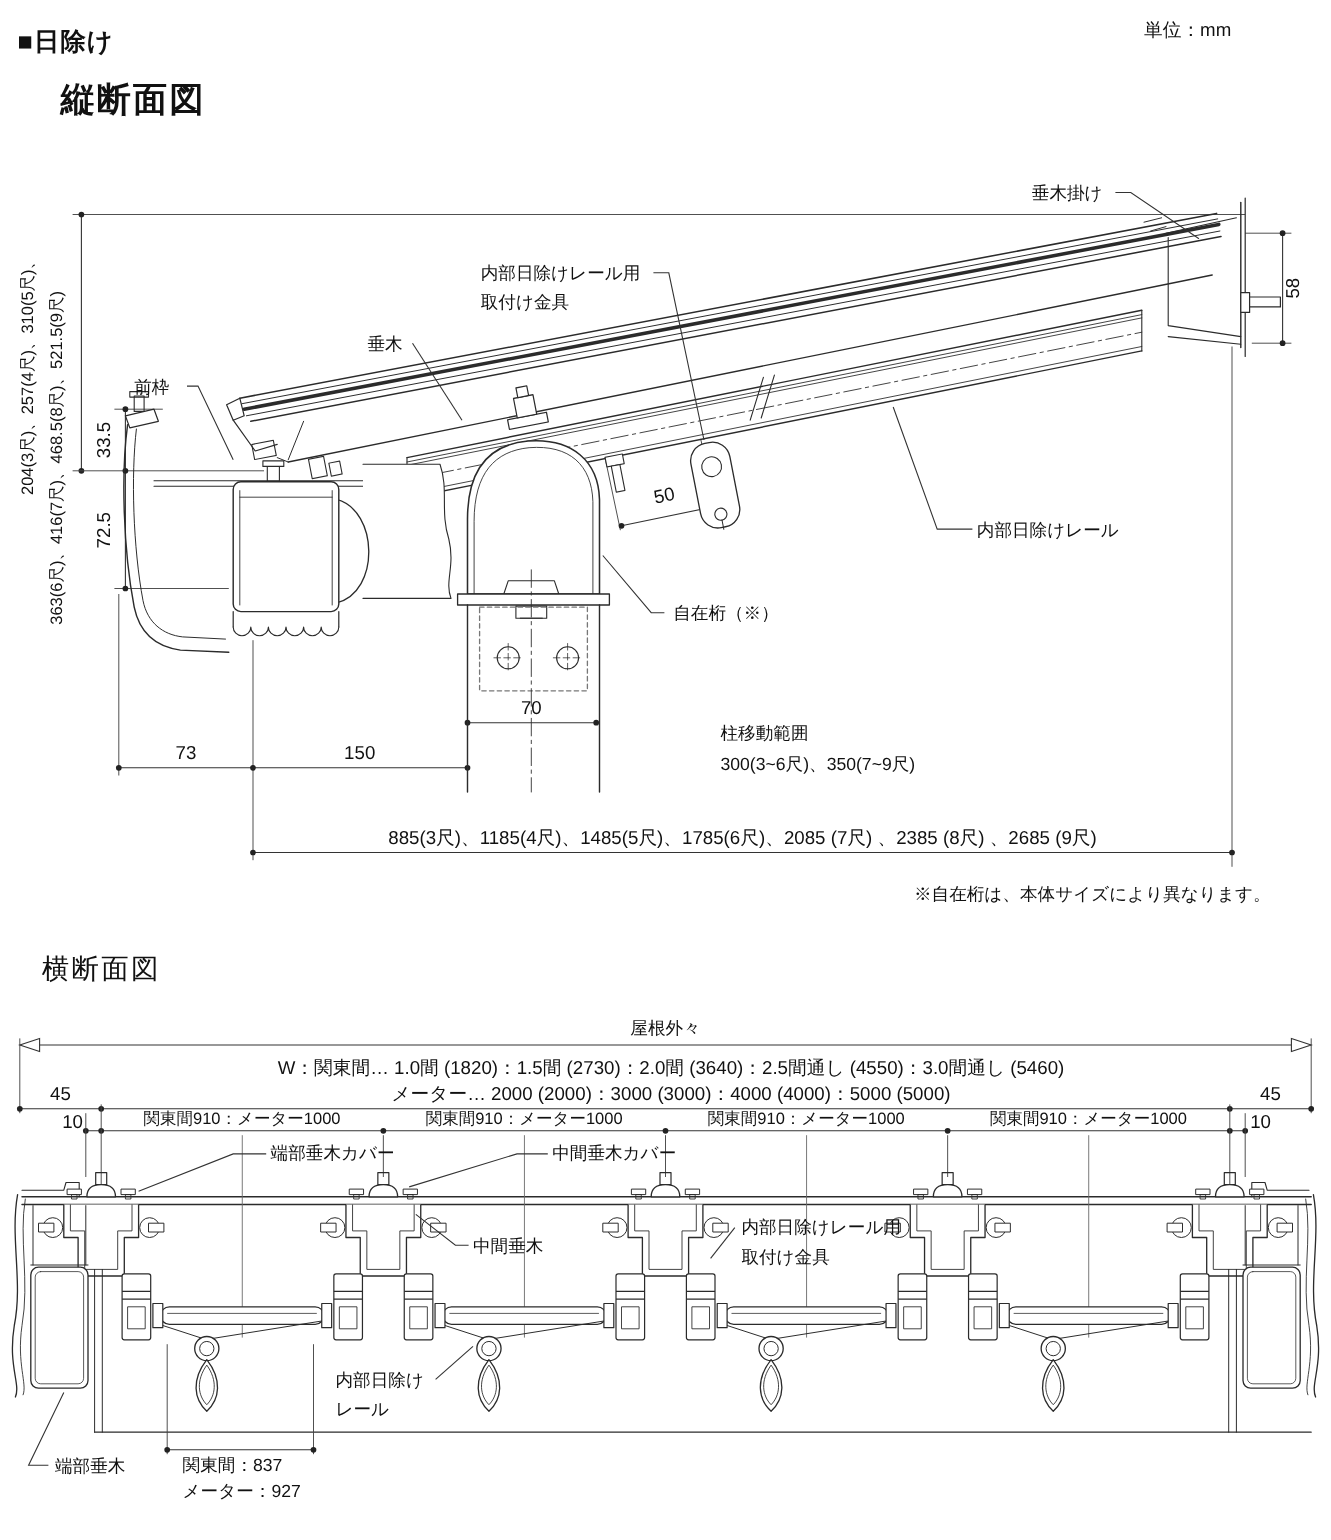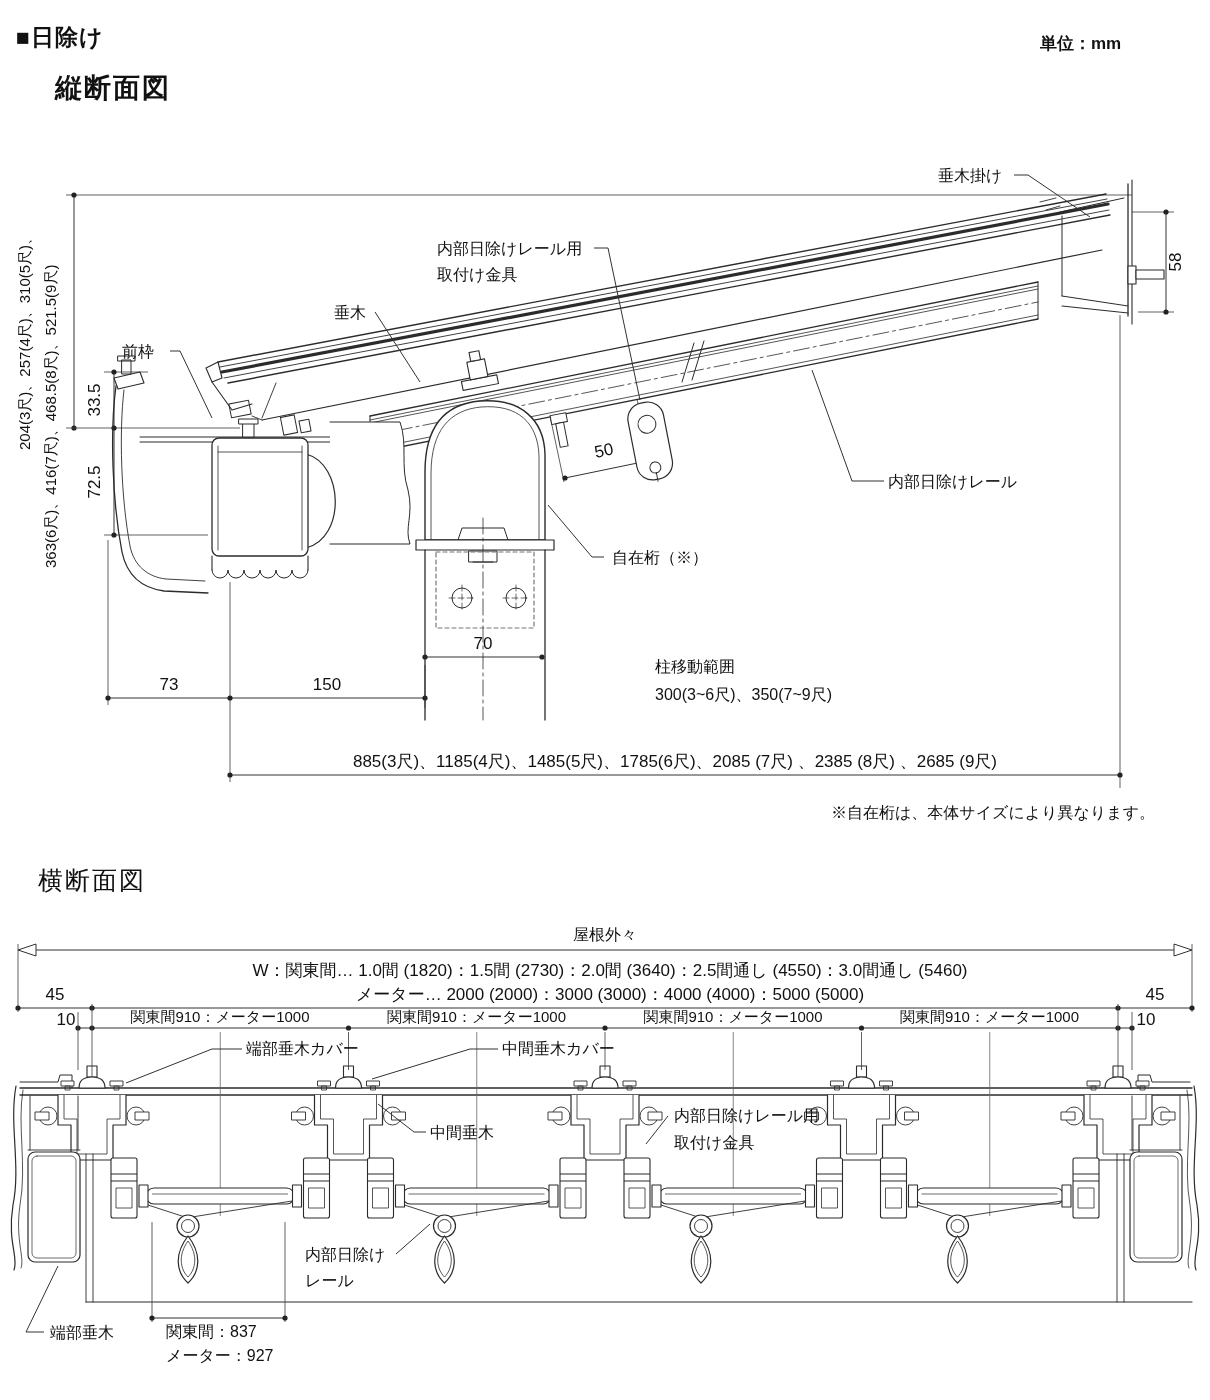--- a/index.html
+++ b/index.html
@@ -1,20 +1,20 @@
 <!DOCTYPE html>
 <html><head>
 <meta charset="utf-8">
 <style>
   html,body{margin:0;padding:0;background:#fff;}
   .page{position:relative;width:1210px;height:1400px;background:#fff;overflow:hidden;
         font-family:"Liberation Sans",sans-serif;color:#111;}
   .hd-main{position:absolute;left:16px;top:22px;font-size:23px;font-weight:bold;letter-spacing:1px;}
-  .hd-sub1{position:absolute;left:55px;top:70px;font-size:27px;font-weight:bold;letter-spacing:2px;}
-  .hd-unit{position:absolute;left:1040px;top:16px;font-size:17px;font-weight:bold;margin-top:16px;}
+  .hd-sub1{position:absolute;left:55px;top:70px;font-size:31px;font-weight:bold;letter-spacing:2px;}
+  .hd-unit{position:absolute;left:1040px;top:16px;font-size:17px;font-weight:normal;}
   .hd-sub2{position:absolute;left:38px;top:864px;font-size:25px;font-weight:normal;letter-spacing:2px;}
   svg{position:absolute;left:0;}
   svg text{font-family:"Liberation Sans",sans-serif;fill:#111;}
   .t17{font-size:17px}.t16{font-size:16px}.t15{font-size:15px}
   .mid{text-anchor:middle}.end{text-anchor:end}
   .ln{stroke:#2b2b2b;fill:none;stroke-width:1.1;stroke-linecap:round;stroke-linejoin:round;}
   .thin{stroke-width:0.85;stroke:#444;}
   .dim{stroke:#333;stroke-width:1;fill:none;}
   .dot{fill:#222;stroke:none;}
 </style>

